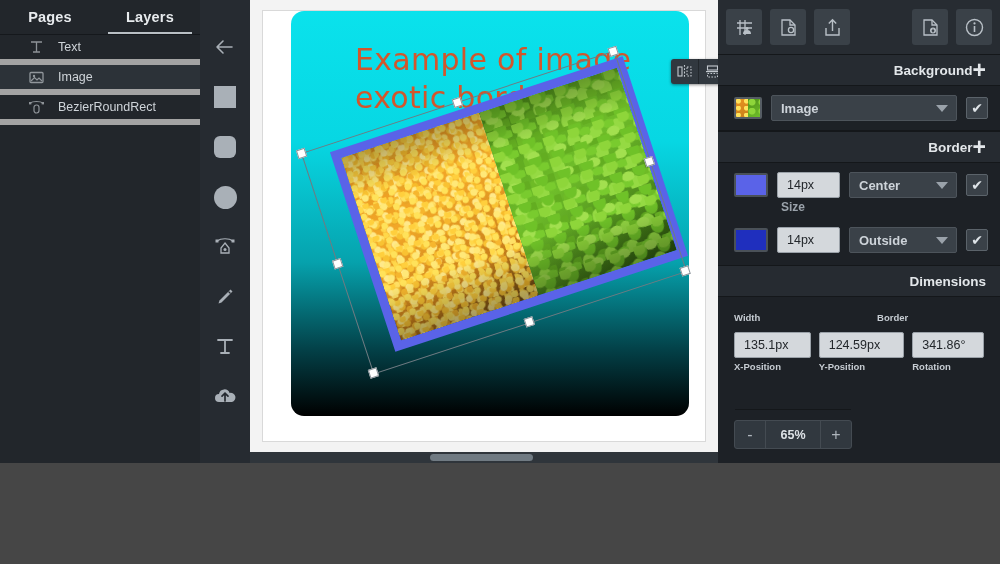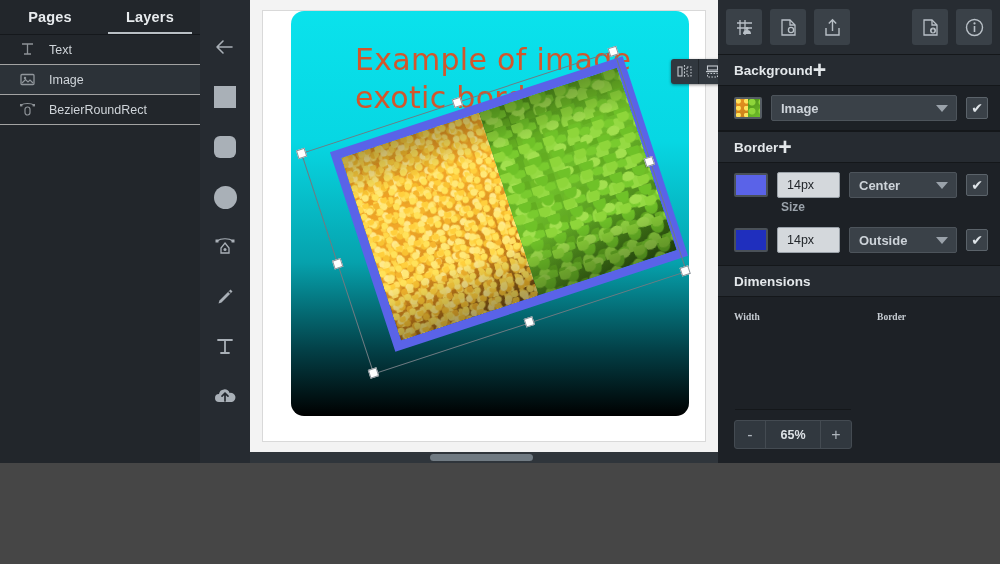--- a/index.html
+++ b/index.html
@@ -23,22 +23,22 @@
     letter-spacing: .2px; position: relative; cursor: pointer;
     background: #22262b;
   }
   .tab.active::after {
     content: ""; position: absolute; left: 8px; right: 8px; bottom: 0;
     height: 2px; background: #b9bfc5;
   }
   .tabs-rule { height: 1px; background: #15181c; }
   .layer-row {
     display: flex; align-items: center; height: 30px;
-    padding-left: 19px; gap: 13px; cursor: pointer;
-    border-bottom: 1px solid #a3a3a3;
+    padding-left: 28px; gap: 13px; cursor: pointer;
+    border-bottom: 6px solid #a3a3a3;
   }
   .layer-row.sel { background: #2c3238; }
   .layer-label { color: #cfd4d9; font-size: 12.5px; }
   .licon { width: 17px; height: 17px; opacity: .62; display:block; }
   .licon svg { display:block; }
 
   
   #toolbar {
     position: absolute; left: 200px; top: 0; width: 50px; height: 463px;
     background: #262b31; display: flex; flex-direction: column;
@@ -162,21 +162,21 @@
     background: #272c32;
   }
   .rp-btn {
     width: 36px; height: 36px; background: #3a4148; border-radius: 3px;
     display: flex; align-items: center; justify-content: center;
     color: #b9c0c7; cursor: pointer;
   }
   .rp-spacer { flex: 1; }
   .sec-head {
     height: 32px; display: flex; align-items: center;
-    justify-content: flex-start; padding: 0 14px 0 16px;
+    justify-content: flex-end; padding: 0 14px 0 16px;
     background: #262b31; border-top: 1px solid #14171a; border-bottom: 1px solid #14171a;
     color: #e3e7ea; font-size: 13.5px; font-weight: bold;
   }
   .plus { font-size: 23px; font-weight: bold; color: #e3e7ea; line-height: 1; cursor: pointer; }
   .prop-row { display: flex; align-items: center; gap: 9px; padding: 9px 12px 2px 16px; }
   .swatch { width: 34px; height: 24px; border: 2px solid #4a5158; border-radius: 2px; cursor: pointer; }
   .txtfield {
     height: 26px; background: #d4d8dc; border: 1px solid #9aa1a8; border-radius: 2px;
     color: #23272b; font-size: 12.5px; display: flex; align-items: center;
     padding: 0 9px; cursor: text;
@@ -193,21 +193,21 @@
   }
   .checkbox {
     width: 22px; height: 22px; background: #3a4148; border: 1px solid #5b636a;
     border-radius: 2px; color: #dfe4e8; font-size: 14px; display: flex;
     align-items: center; justify-content: center; cursor: pointer;
   }
   .sublabel { color: #9aa2aa; font-size: 12px; font-weight: bold; padding-left: 63px; }
   .row-sep { height: 1px; background: #14171a; margin-top: 7px; }
   .dim-grid { padding: 12px 16px 4px 16px; }
   .dim-line { display: flex; align-items: center; gap: 8px; }
-  .dim-caps { display: flex; gap: 8px; margin-top: 3px; font-family: Liberation Serif, serif; }
+  .dim-caps { display: flex; gap: 8px; margin-top: 3px; }
   .cap { color: #c6ccd2; font-size: 9.5px; font-weight: bold; }
   .link-btn {
     width: 22px; height: 22px; background: #3a4148; border: 1px solid #5b636a;
     border-radius: 3px; display: flex; align-items: center; justify-content: center;
     color: #c9cfd5; cursor: pointer; position: relative;
   }
   .link-btn::before, .link-btn::after {
     content:""; position:absolute; top:50%; width:7px; height:1px; background:#5b636a;
   }
   .link-btn::before { left:-8px; } .link-btn::after { right:-8px; }
@@ -467,20 +467,30 @@
     <div class="sec-head" style="margin-top:10px">
       <span>Dimensions</span>
     </div>
     <div class="dim-grid">
       <div class="dim-caps">
         <span class="cap" style="width:117px">Width</span>
         <span style="width:22px"></span>
         <span class="cap" style="width:117px">Border</span>
       </div>
 
+      <div class="dim-line" style="margin-top:9px">
+        <span class="txtfield" style="width:78px">135.1px</span>
+        <span class="txtfield" style="width:87px">124.59px</span>
+        <span class="txtfield" style="width:73px">341.86°</span>
+      </div>
+      <div class="dim-caps">
+        <span class="cap" style="width:78px">X-Position</span>
+        <span class="cap" style="width:87px">Y-Position</span>
+        <span class="cap" style="width:73px">Rotation</span>
+      </div>
     </div>
 
     <div id="zoom-bar">
       <span class="zoom-sep"></span>
       <span class="zbtn">-</span>
       <span class="zval">65%</span>
       <span class="zbtn">+</span>
     </div>
   </div>
 

